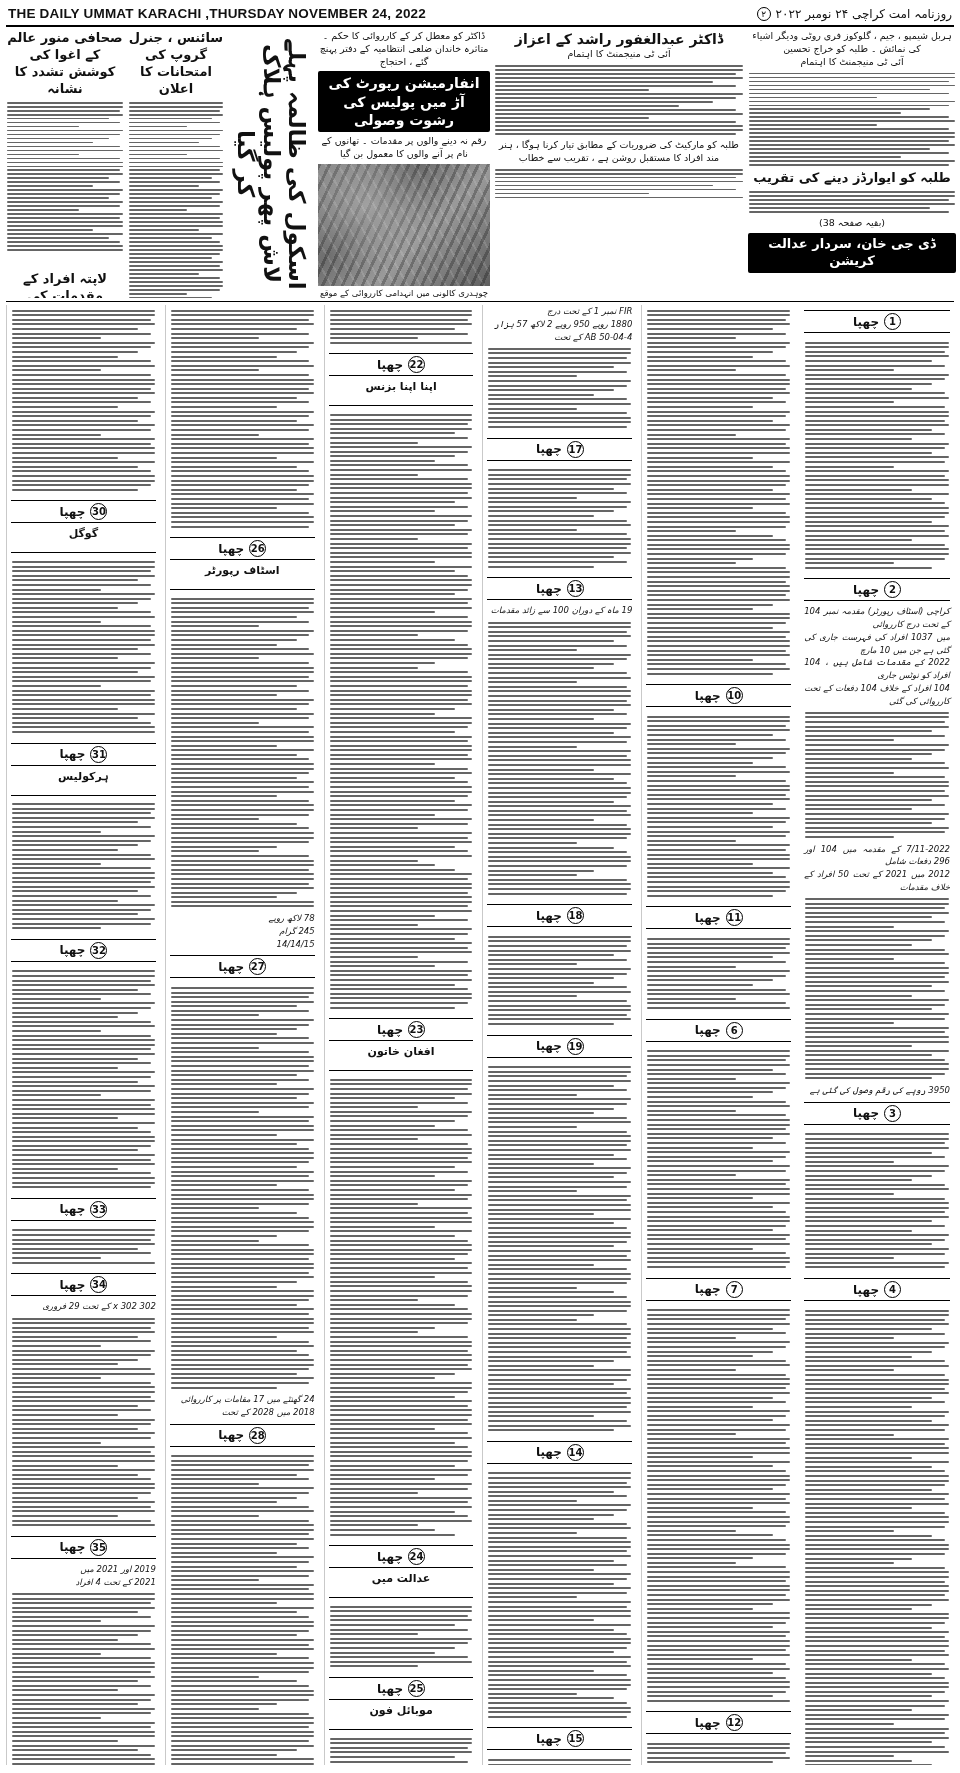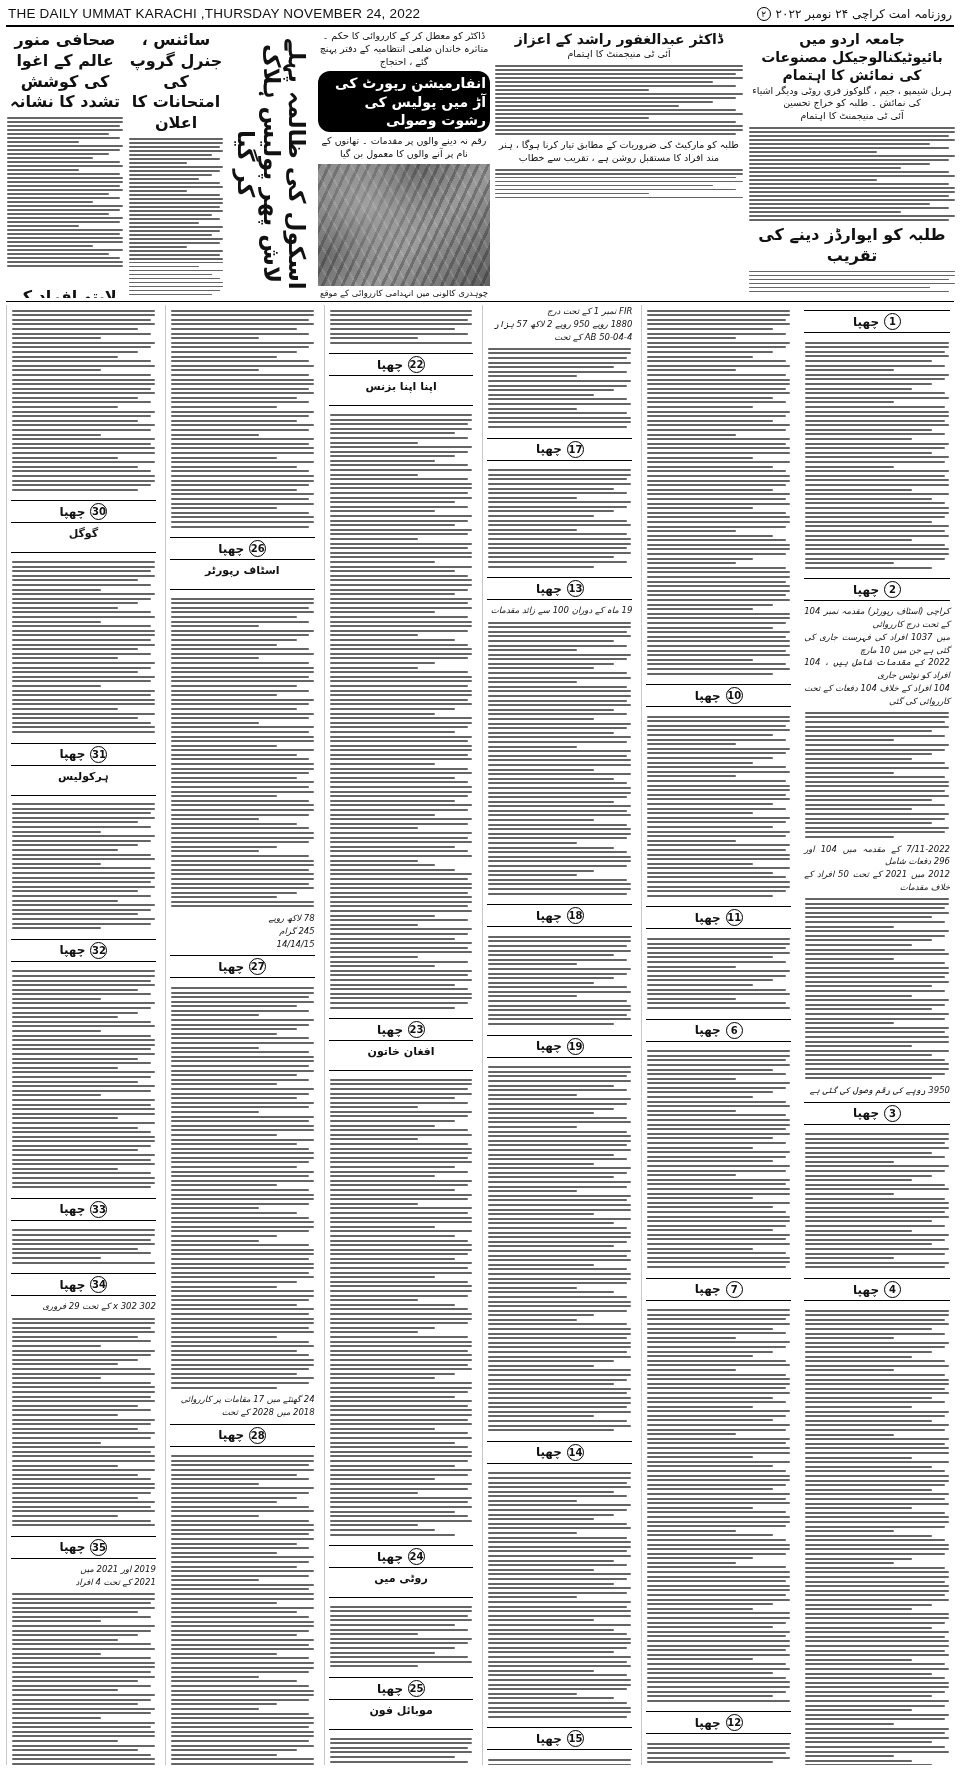--- a/index.html
+++ b/index.html
@@ -13,21 +13,21 @@
   }
   .page { width:960px; height:1773px; position:relative; padding:4px 6px; }
 
   
   .masthead {
     display:flex; align-items:center; justify-content:space-between;
     border-bottom:2px solid #000; padding:2px 2px 4px 2px; margin-bottom:3px;
   }
   .masthead-left {
     font-family:"Liberation Sans", sans-serif;
-    font-weight:normal; font-size:13.5px; letter-spacing:.2px;
+    font-weight:bold; font-size:13.5px; letter-spacing:.2px;
   }
   .masthead-right {
     display:flex; align-items:center; gap:5px;
     font-family:"DejaVu Sans", sans-serif; font-size:12px; direction:rtl;
   }
   .pagecircle {
     width:14px;height:14px;border-radius:50%;border:1px solid #000;
     display:flex;align-items:center;justify-content:center;font-size:9px;
   }
 
@@ -43,23 +43,23 @@
   .lines i:nth-child(11n)  { width:74%; }
   .lines i { width:100%; }
   .lines.dense i { margin:2.2px 0; height:1.8px; }
 
   
   .hl {
     direction:rtl; text-align:center; font-weight:bold;
     font-family:"DejaVu Sans", sans-serif;
   }
   .hl.mid   { font-size:14px; line-height:1.3; }
-  .hl.small { font-size:16px; line-height:1.3; }
+  .hl.small { font-size:13px; line-height:1.3; }
   .hl.inv {
-    background:#000; color:#fff; padding:3px 4px; border-radius:12px;text-align:right;
+    background:#000; color:#fff; padding:3px 4px; border-radius:2px;
   }
   .sub { direction:rtl; text-align:center; font-size:9.5px; line-height:1.35; }
 
   
   .top {
     display:grid;
     grid-template-columns: 118px 96px 86px 172px 250px 208px;
     gap:4px;
     height:272px;
     border-bottom:1.5px solid #000; padding-bottom:3px; margin-bottom:3px;
@@ -283,21 +283,20 @@
           <i></i>
           <i></i>
           <i></i>
           <i></i>
           <i></i>
           <i></i>
       </div>
     </div>
 
     <div class="cell">
-      <div class="hl mid">جامعہ اردو میں بائیوٹیکنالوجیکل مصنوعات کی نمائش کا اہتمام</div>
       <div class="sub">ہربل شیمپو ، جیم ، گلوکوز فری روٹی ودیگر اشیاء کی نمائش ۔ طلبہ کو خراج تحسین</div>
       <div class="sub">آئی ٹی منیجمنٹ کا اہتمام</div>
       <div class="lines dense">
         <i></i>
           <i></i>
           <i></i>
           <i></i>
           <i></i>
           <i></i>
           <i></i>
@@ -1189,21 +1188,21 @@
           <i></i>
           <i></i>
           <i></i>
           <i></i>
           <i></i>
       </div>
       <div class="jump">
         <span class="n">24</span>
         <span>چھپا</span>
       </div>
-      <div class="minihead">روٹی میں</div>
+      <div class="minihead">عدالت میں</div>
       <div class="lines">
         <i></i>
           <i></i>
           <i></i>
           <i></i>
           <i></i>
           <i></i>
           <i></i>
           <i></i>
           <i></i>

